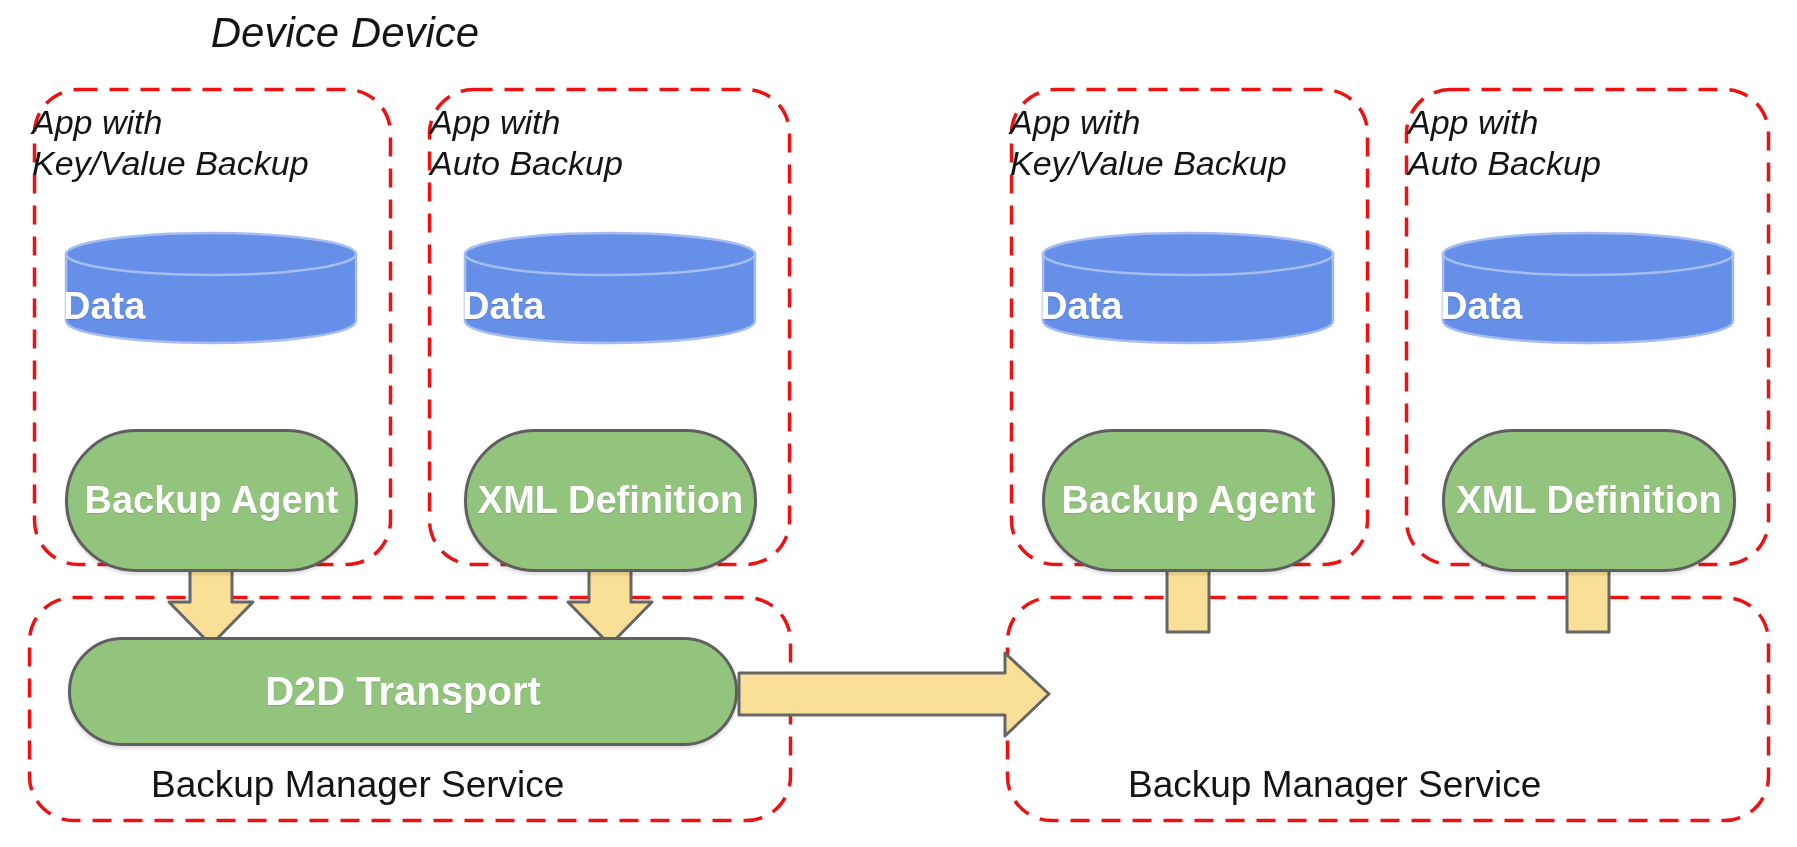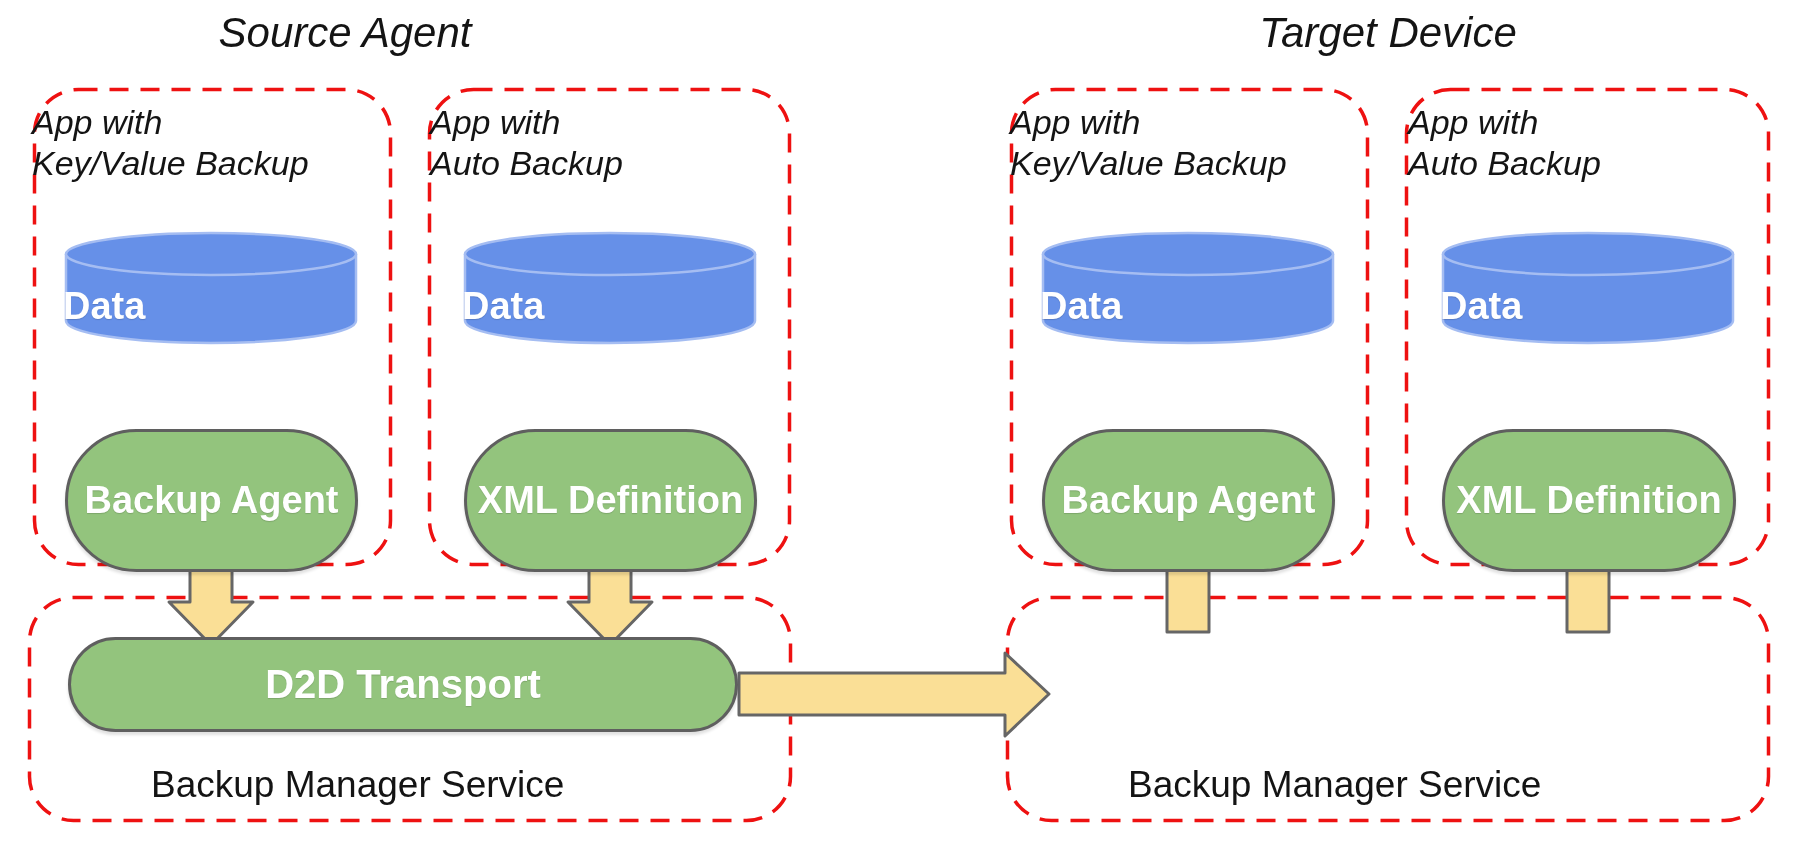--- a/index.html
+++ b/index.html
@@ -39,21 +39,21 @@
     position:absolute;box-sizing:border-box;
     background:var(--component_green);
     border:3px solid var(--component_border);
     border-radius:999px;
     display:flex;align-items:center;justify-content:center;
     color:var(--pill_text_white);font-weight:bold;font-size:38px;
     box-shadow:0 3px 3px rgba(0,0,0,0.12);
     text-shadow:0 1px 1px rgba(0,0,0,0.15);
   }
   .component{width:293px;height:143px;top:429px;}
-  .transport{height:95px;top:637px;font-size:40px;}
+  .transport{height:109px;top:637px;font-size:40px;}
   .svclabel{
     position:absolute;width:520px;top:764px;
     font-size:37px;color:var(--label_black);
   }
   .cylbody{fill:var(--cylinder_blue);stroke:var(--cylinder_rim);stroke-width:2.5;}
 </style>
 </head>
 <body>
 
 <div class="canvas">
@@ -66,22 +66,21 @@
     <rect class="outline" x="29.5" y="597.5" width="761" height="223" rx="44"></rect>
     <rect class="outline" x="1007.5" y="597.5" width="761" height="223" rx="44"></rect>
 
     <polygon class="arrow" points="190,542 232,542 232,602 253,602 211,645 169,602 190,602"></polygon>
     <polygon class="arrow" points="589,542 631,542 631,602 652,602 610,645 568,602 589,602"></polygon>
     <polygon class="arrow" points="739,673 1005,673 1005,653 1049,694 1005,736 1005,715 739,715"></polygon>
     <polygon class="arrow" points="1167,632 1167,567 1146,567 1188,524 1230,567 1209,567 1209,632"></polygon>
     <polygon class="arrow" points="1567,632 1567,567 1546,567 1588,524 1630,567 1609,567 1609,632"></polygon>
   </svg>
 
-  <div class="title" style="left:135px;">Source Agent</div>
-  <div class="title" style="left:1178px;">Target Device</div>
+  <div class="title" style="left:135px;">Device Device</div>
 
   <div class="applabel" style="left:32px;">
     <div>App with</div>
     <div>Key/Value Backup</div>
   </div>
   <div class="applabel" style="left:430px;">
     <div>App with</div>
     <div>Auto Backup</div>
   </div>
   <div class="applabel" style="left:1010px;">

